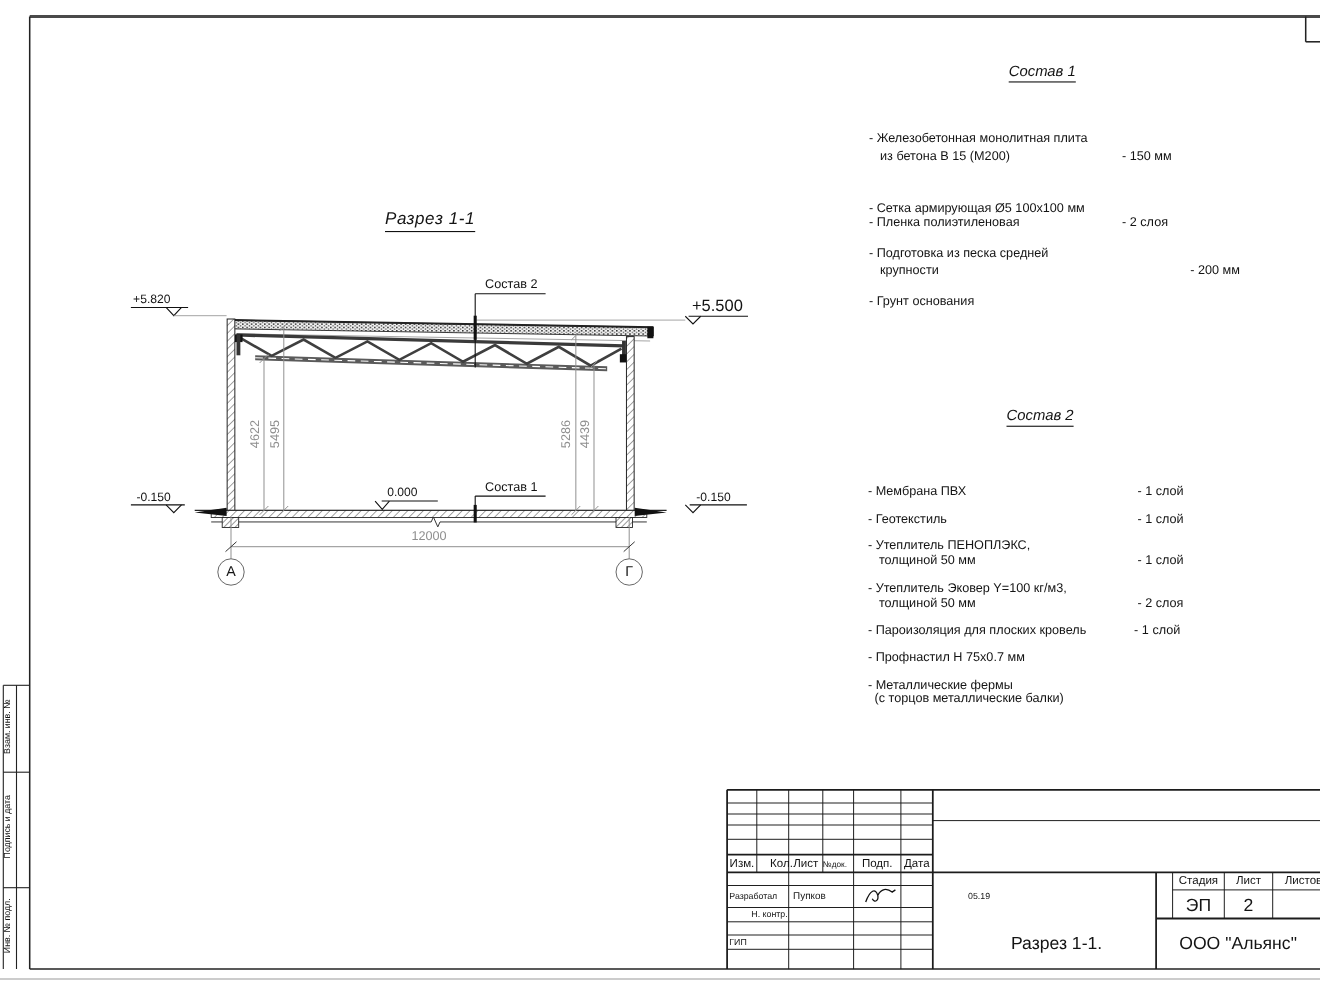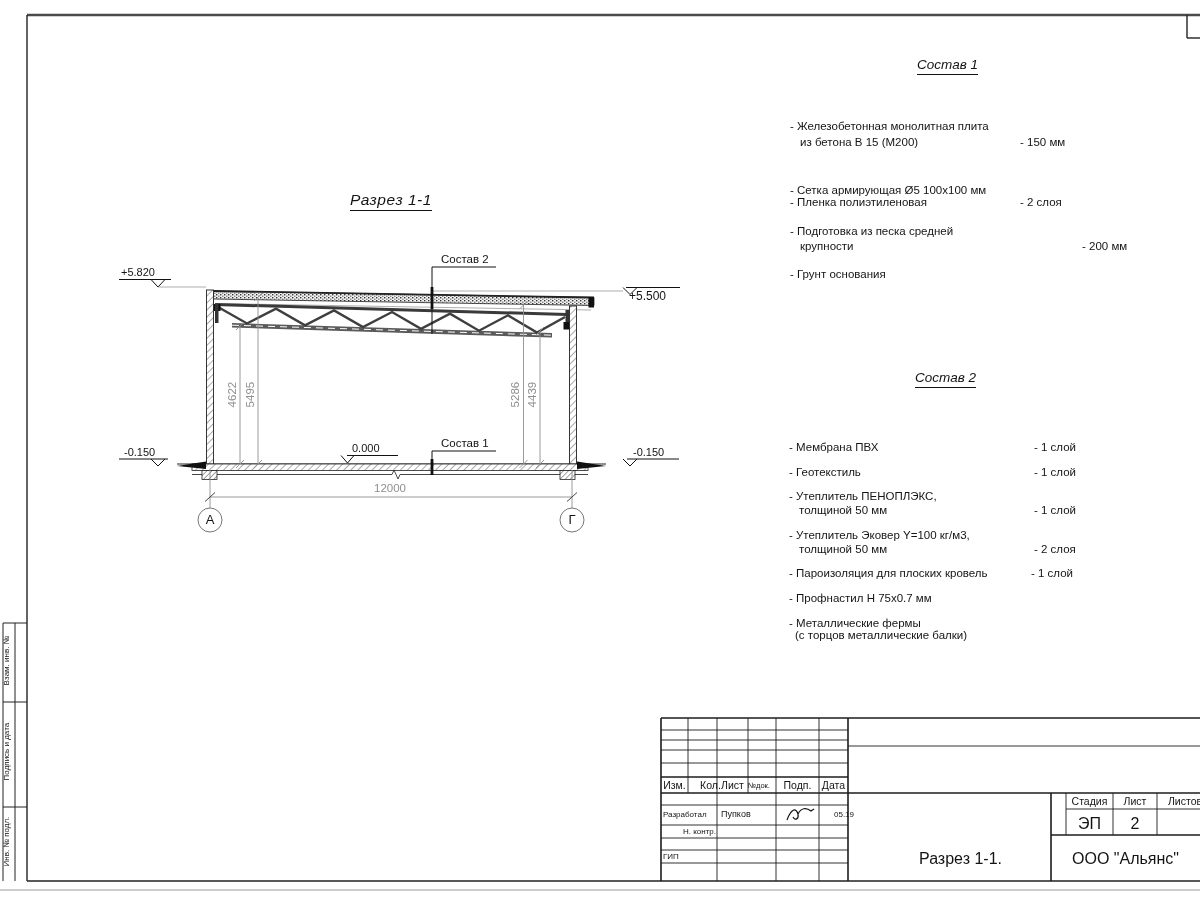--- a/index.html
+++ b/index.html
@@ -191,21 +191,21 @@
         <line x1="432" y1="451" x2="432" y2="470"></line>
         <line x1="432" y1="459" x2="432" y2="475" stroke-width="2.8"></line>
       </g>
     </g>
   </svg>
 
   <div class="t ttl" style="left:350px;top:191px;"><span class="und">Разрез 1-1</span></div>
   <div class="t" style="left:441px;top:253px;">Состав 2</div>
   <div class="t" style="left:441px;top:437px;">Состав 1</div>
   <div class="t" style="left:121px;top:266px;font-size:11px;">+5.820</div>
-  <div class="t" style="left:629px;top:290px;font-size:12px;">+5.500</div>
+  <div class="t" style="left:629px;top:270px;font-size:15px;">+5.500</div>
   <div class="t" style="left:352px;top:442px;font-size:11px;">0.000</div>
   <div class="t" style="left:124px;top:446px;font-size:11px;">-0.150</div>
   <div class="t" style="left:633px;top:446px;font-size:11px;">-0.150</div>
   <div class="t dim ctr" style="left:360px;top:482px;width:60px;">12000</div>
   <div class="t dim rot ctr" style="left:202.5px;top:388px;width:60px;">4622</div>
   <div class="t dim rot ctr" style="left:220.5px;top:388px;width:60px;">5495</div>
   <div class="t dim rot ctr" style="left:486px;top:388px;width:60px;">5286</div>
   <div class="t dim rot ctr" style="left:503px;top:388px;width:60px;">4439</div>
   <div class="t ctr" style="left:196px;top:513px;width:28px;font-size:13px;">А</div>
   <div class="t ctr" style="left:558px;top:513px;width:28px;font-size:13px;">Г</div>
@@ -245,21 +245,21 @@
 
   <div>
     <div class="t med ctr" style="left:661px;top:779px;width:27px;">Изм.</div>
     <div class="t med ctr" style="left:688px;top:779px;width:45px;">Кол.</div>
     <div class="t med ctr" style="left:717px;top:779px;width:31px;">Лист</div>
     <div class="t ctr" style="left:748px;top:782px;width:16px;font-size:7.5px;">№док.</div>
     <div class="t med ctr" style="left:776px;top:779px;width:43px;">Подп.</div>
     <div class="t med ctr" style="left:819px;top:779px;width:29px;">Дата</div>
     <div class="t sm" style="left:663px;top:810px;">Разработал</div>
     <div class="t" style="left:721px;top:809px;font-size:9px;">Пупков</div>
-    <div class="t sm" style="left:786px;top:810px;padding-left:48px;">05.19</div>
+    <div class="t sm" style="left:832px;top:810px;padding-left:48px;">05.19</div>
     <div class="t sm" style="left:663px;top:827px;margin-left:20px;">Н. контр.</div>
     <div class="t sm" style="left:663px;top:852px;">ГИП</div>
     <div class="t med ctr" style="left:1066px;top:795px;width:47px;">Стадия</div>
     <div class="t med ctr" style="left:1113px;top:795px;width:44px;">Лист</div>
     <div class="t med ctr" style="left:1157px;top:795px;width:56px;">Листов</div>
     <div class="t big ctr" style="left:1066px;top:815px;width:47px;">ЭП</div>
     <div class="t big ctr" style="left:1113px;top:815px;width:44px;">2</div>
     <div class="t big ctr" style="left:848px;top:850px;width:225px;">Разрез 1-1.</div>
     <div class="t big ctr" style="left:1051px;top:850px;width:149px;">ООО "Альянс"</div>
   </div>

